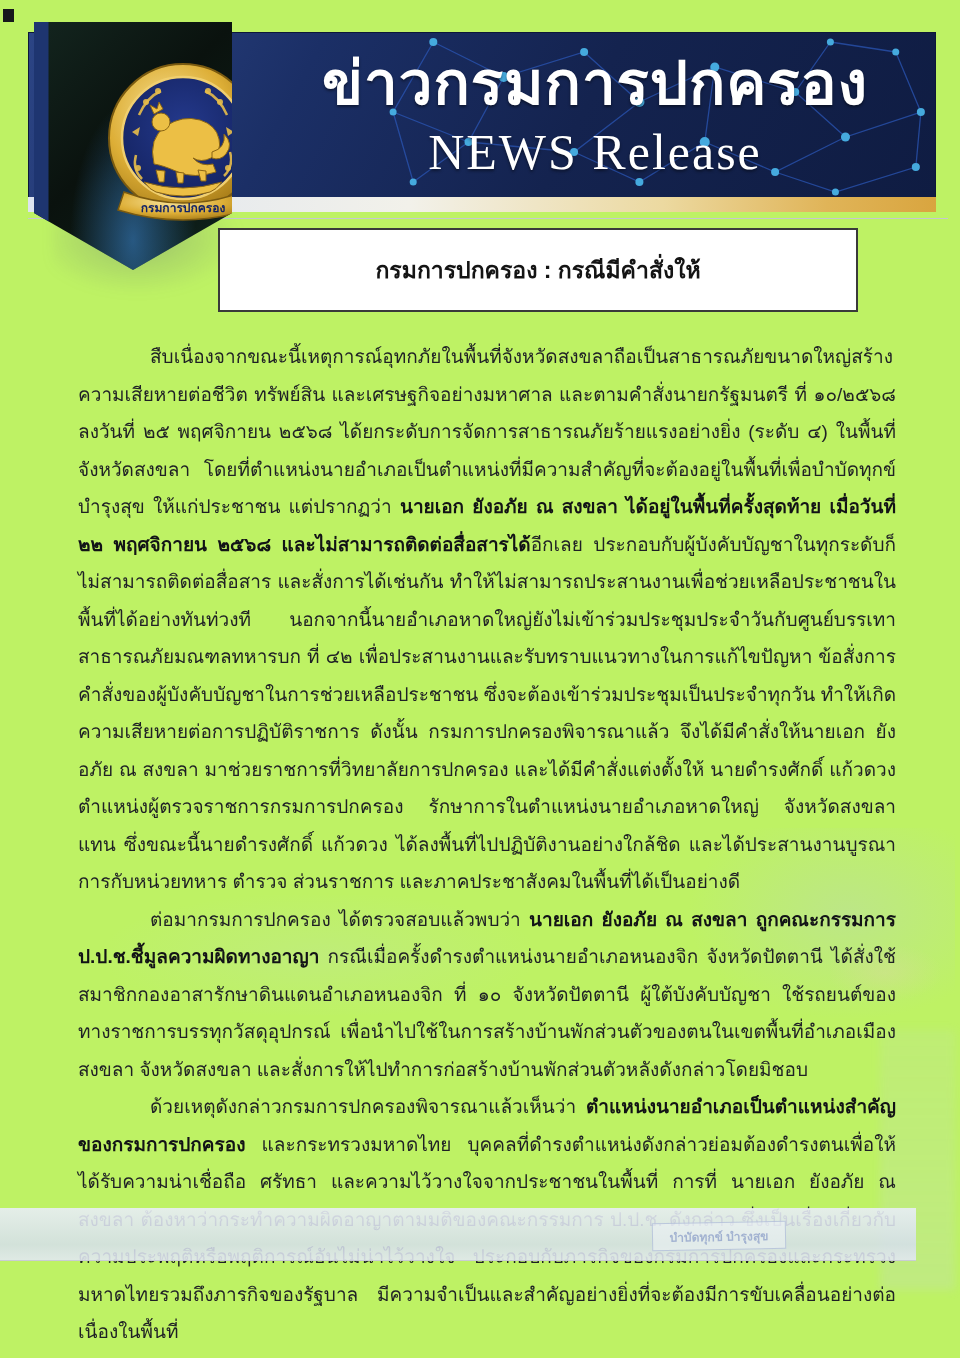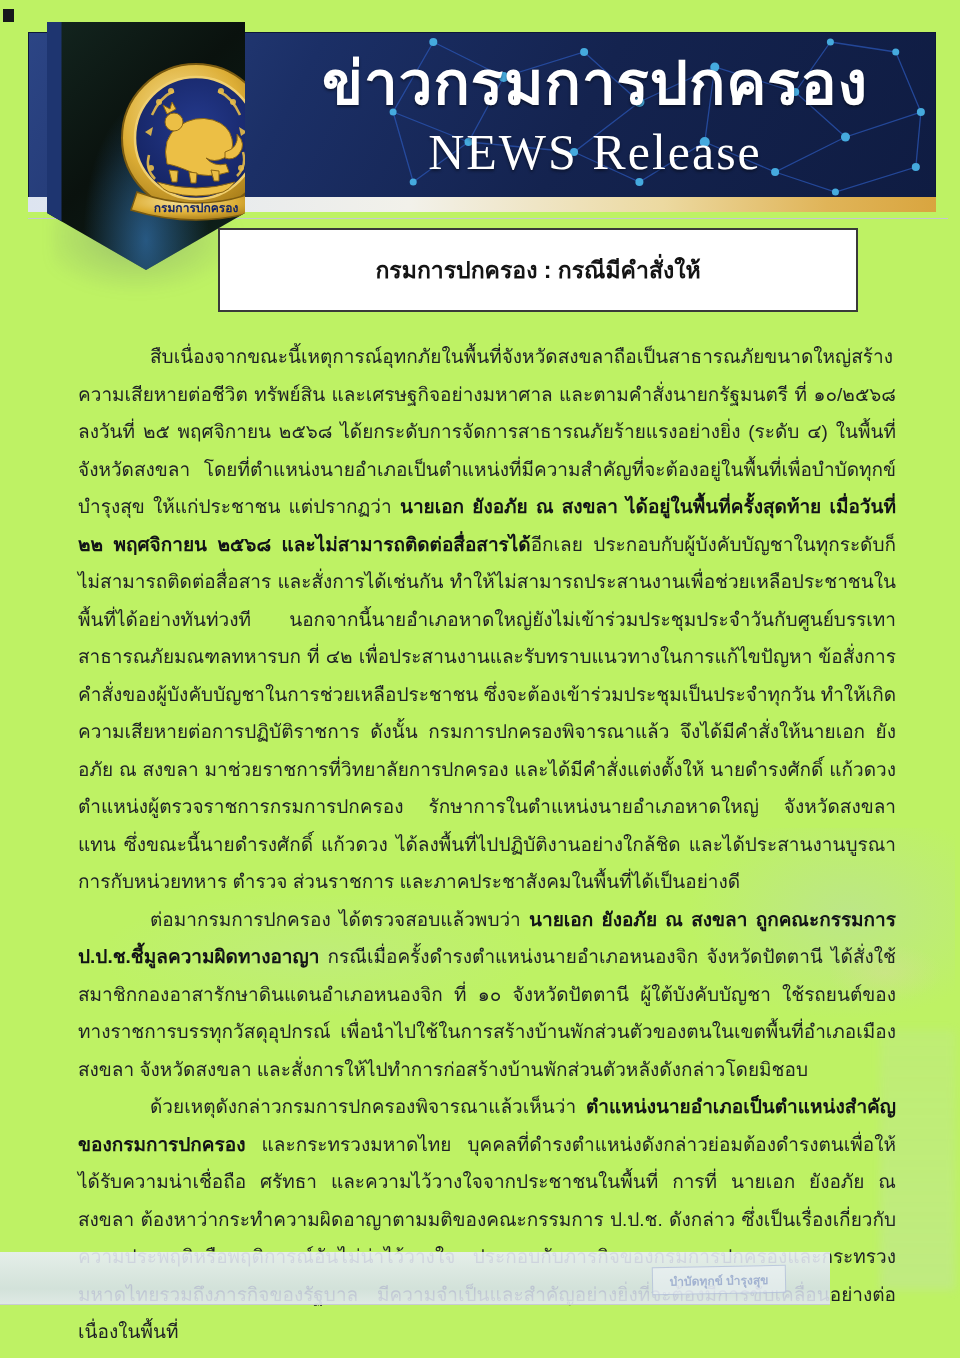--- a/index.html
+++ b/index.html
@@ -36,21 +36,21 @@
     background:linear-gradient(90deg,#dde4f0 0%,#f2f1ea 42%,#ecd9a0 70%,#e0b458 88%,#d9a53f 100%);
   }
   .header-hairline{position:absolute;left:28px;top:218px;width:920px;height:1px;background:#c5c7cf;}
   
   .pennant-shadow{
     position:absolute;left:52px;top:205px;width:190px;height:90px;
     background:radial-gradient(ellipse at 45% 35%,rgba(90,100,120,.35),rgba(90,100,120,0) 70%);
     filter:blur(6px);
   }
   .pennant{
-    position:absolute;left:47px;top:22px;width:198px;height:248px;
+    position:absolute;left:34px;top:22px;width:198px;height:248px;
     clip-path:polygon(0 0,100% 0,100% 77%,50% 100%,0 77%);
     background:
       linear-gradient(90deg,#1e3570 0px,#1e3570 14px,rgba(30,53,112,0) 15px),
       radial-gradient(ellipse at 50% 88%,rgba(62,140,220,.55) 0%,rgba(62,140,220,0) 45%),
       linear-gradient(135deg,#13251f 0%,#0a120e 45%,#0c1a15 75%,#102620 100%);
   }
   .emblem{position:absolute;left:60px;top:38px;}
   
   .title-box{
     position:absolute;left:218px;top:228px;width:640px;height:84px;
@@ -64,21 +64,21 @@
   .wm-right{left:690px;top:828px;width:265px;height:190px;
     background:radial-gradient(ellipse at 60% 45%,rgba(185,200,226,.28),rgba(185,200,226,0) 72%);}
   .wm-mid{left:110px;top:895px;width:420px;height:120px;
     background:radial-gradient(ellipse at 50% 50%,rgba(198,210,230,.16),rgba(198,210,230,0) 75%);}
   .wm-tan{left:830px;top:945px;width:110px;height:55px;
     background:radial-gradient(ellipse at 50% 50%,rgba(228,212,175,.30),rgba(228,212,175,0) 75%);}
   .wm-rightcol{left:880px;top:1030px;width:75px;height:260px;
     background:linear-gradient(180deg,rgba(200,212,232,.12),rgba(200,212,232,.22));
     filter:blur(4px);}
   .footer-band{
-    position:absolute;left:0;top:1252px;width:830px;height:52px;
+    position:absolute;left:0;top:1208px;width:916px;height:52px;
     background:linear-gradient(180deg,rgba(233,238,247,.9) 0%,rgba(214,223,238,.85) 70%,rgba(226,232,242,.9) 100%);
     border-bottom:1px solid #c9ccd4;
   }
   .footer-sign{
     position:absolute;left:652px;top:14px;width:132px;height:26px;
     border:1px solid rgba(165,180,210,.65);
     color:rgba(150,168,205,.85);font-size:12px;font-weight:bold;
     display:flex;align-items:center;justify-content:center;white-space:nowrap;
     background:rgba(240,244,250,.5);transform:rotate(-1deg);
   }

